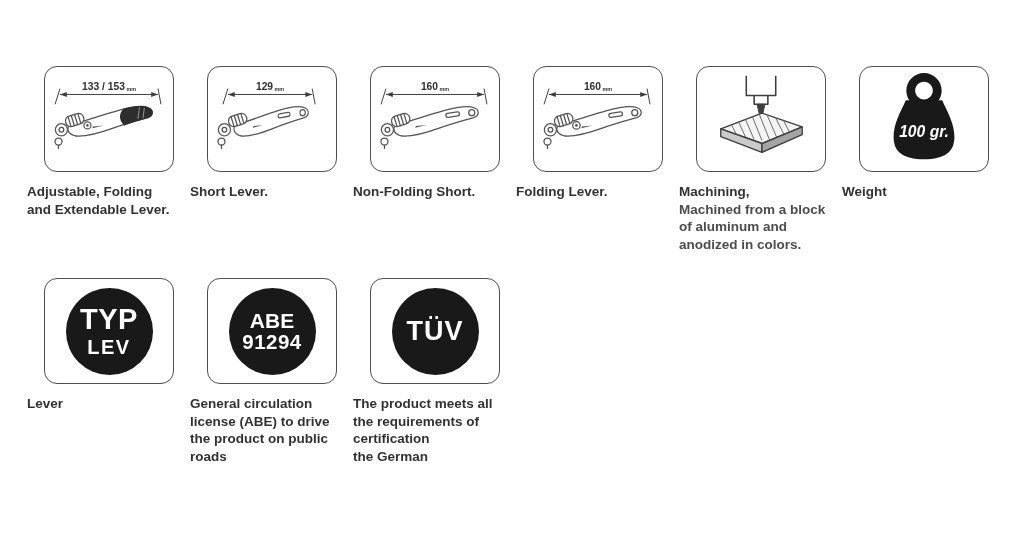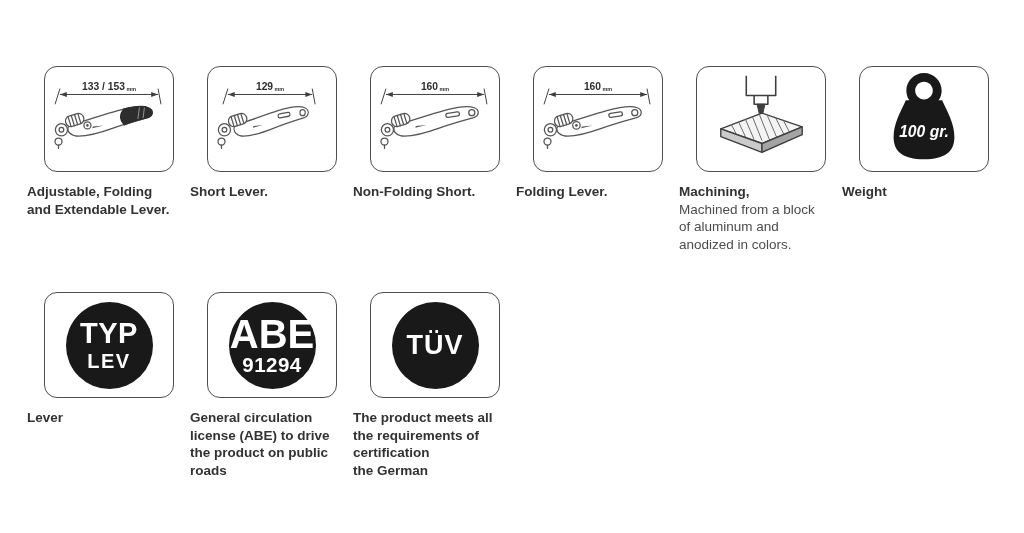--- a/index.html
+++ b/index.html
@@ -1,36 +1,36 @@
 <!DOCTYPE html>
 <html><head>
 <meta charset="utf-8">
 <style>
   * { margin:0; padding:0; box-sizing:border-box; }
   html,body { background:#ffffff; }
   body { font-family:"Liberation Sans", sans-serif; }
   .page { position:relative; width:1024px; height:533px; background:#ffffff; overflow:hidden; }
   .row { position:absolute; left:44px; display:flex; gap:33px; }
   .row-1 { top:66px; }
-  .row-2 { top:292px; }
+  .row-2 { top:278px; }
   .cell { width:130px; flex:none; }
   .card {
     width:130px; height:106px;
     border:1.5px solid #4f4f4f; border-radius:13px;
     background:#ffffff;
     display:flex; align-items:center; justify-content:center;
     overflow:hidden;
   }
   .card svg { display:block; }
   .caption {
     width:164px; margin-left:-17px; margin-top:11px;
     text-align:left; font-size:13.5px; line-height:17.5px;
     font-weight:700; color:#323232;
   }
-  .caption .sub { font-weight:400; color:#4c4c4c; }
+  .caption .sub { font-weight:700; color:#4c4c4c; }
   
   .dim-line { stroke:#3e3e3e; stroke-width:1; fill:none; }
   .dim-arrow { fill:#3e3e3e; stroke:none; }
   .dim-num { font:700 10.5px "Liberation Sans", sans-serif; fill:#2e2e2e; }
   .dim-unit { font:700 5.5px "Liberation Sans", sans-serif; fill:#2e2e2e; }
   .lever { stroke:#555555; stroke-width:1.3; fill:#ffffff; stroke-linejoin:round; stroke-linecap:round; }
   .lever-dark { fill:#2d2d2d; stroke:#2d2d2d; }
   .lever-groove { stroke:#ffffff; stroke-width:0.9; fill:none; opacity:0.55; }
   .mark { fill:#5a5a5a; stroke:none; }
   
@@ -45,21 +45,21 @@
   .weight-text { fill:#ffffff; font:italic 800 16px "Liberation Sans", sans-serif; }
   
   .badge {
     width:87px; height:87px; border-radius:50%;
     background:#191919; color:#ffffff;
     display:flex; flex-direction:column; align-items:center; justify-content:center;
     font-weight:800; line-height:1; text-align:center;
   }
   .badge .line-top-lg { font-size:29px; letter-spacing:0.5px; }
   .badge .line-bottom { font-size:20px; margin-top:3px; letter-spacing:1.5px; }
-  .badge-abe .line-top-lg { font-size:40px; letter-spacing:0px; }
+  .badge-abe .line-top-lg { font-size:21px; letter-spacing:0px; }
   .badge-abe .line-bottom { font-size:20.5px; margin-top:1px; letter-spacing:0.5px; }
   .badge-tuv .line-top-lg { font-size:27px; letter-spacing:1px; }
 </style>
 </head>
 <body>
 
 <div class="page">
 
   <div class="row row-1">
 

